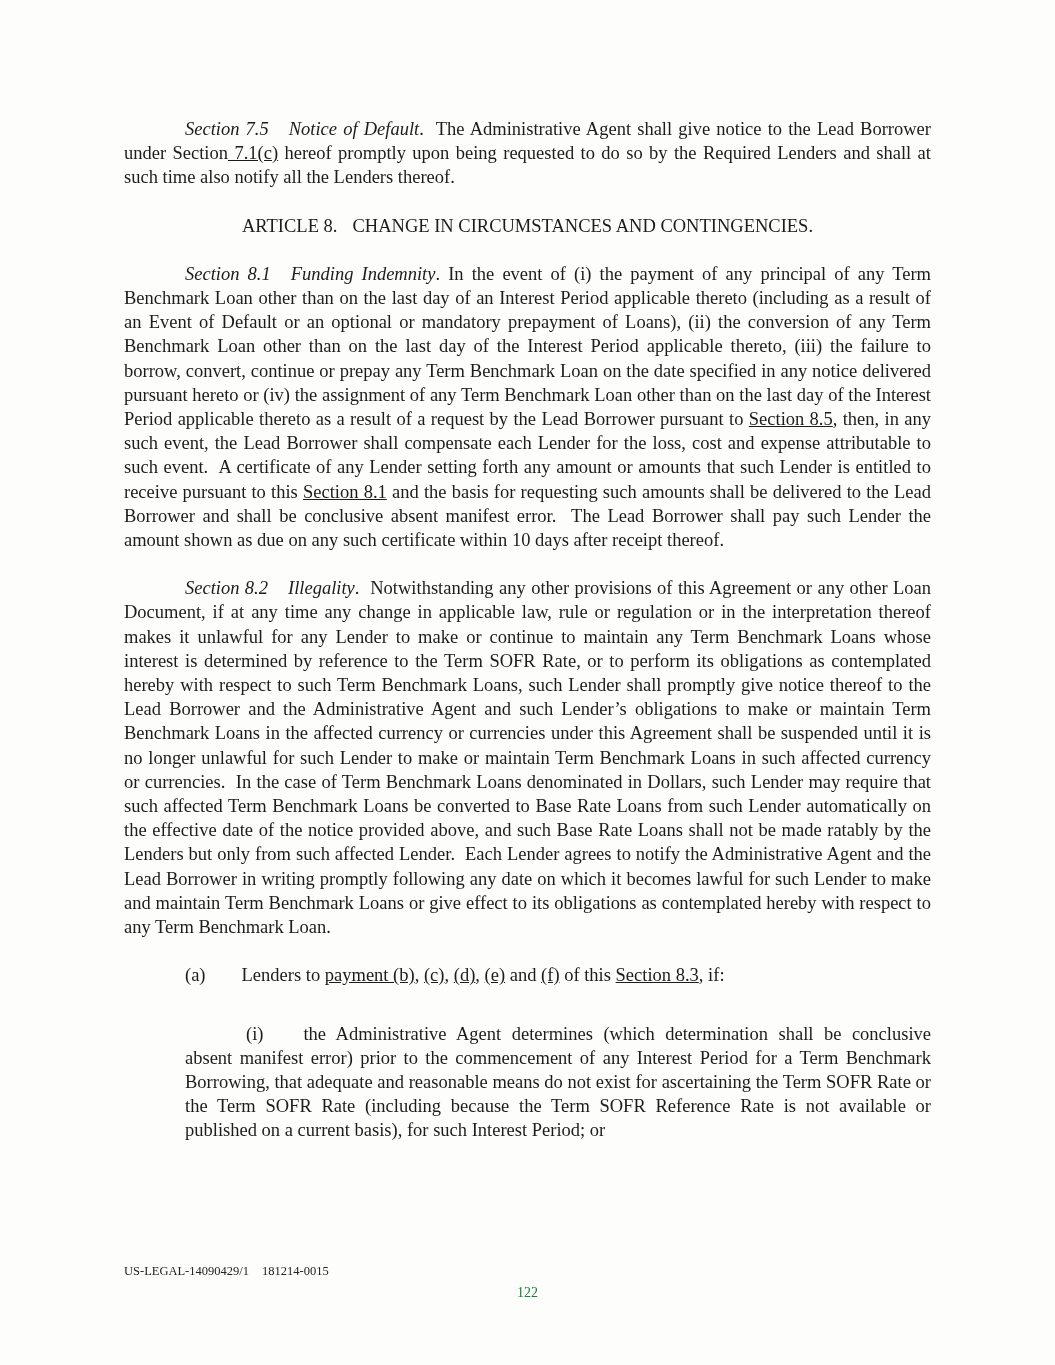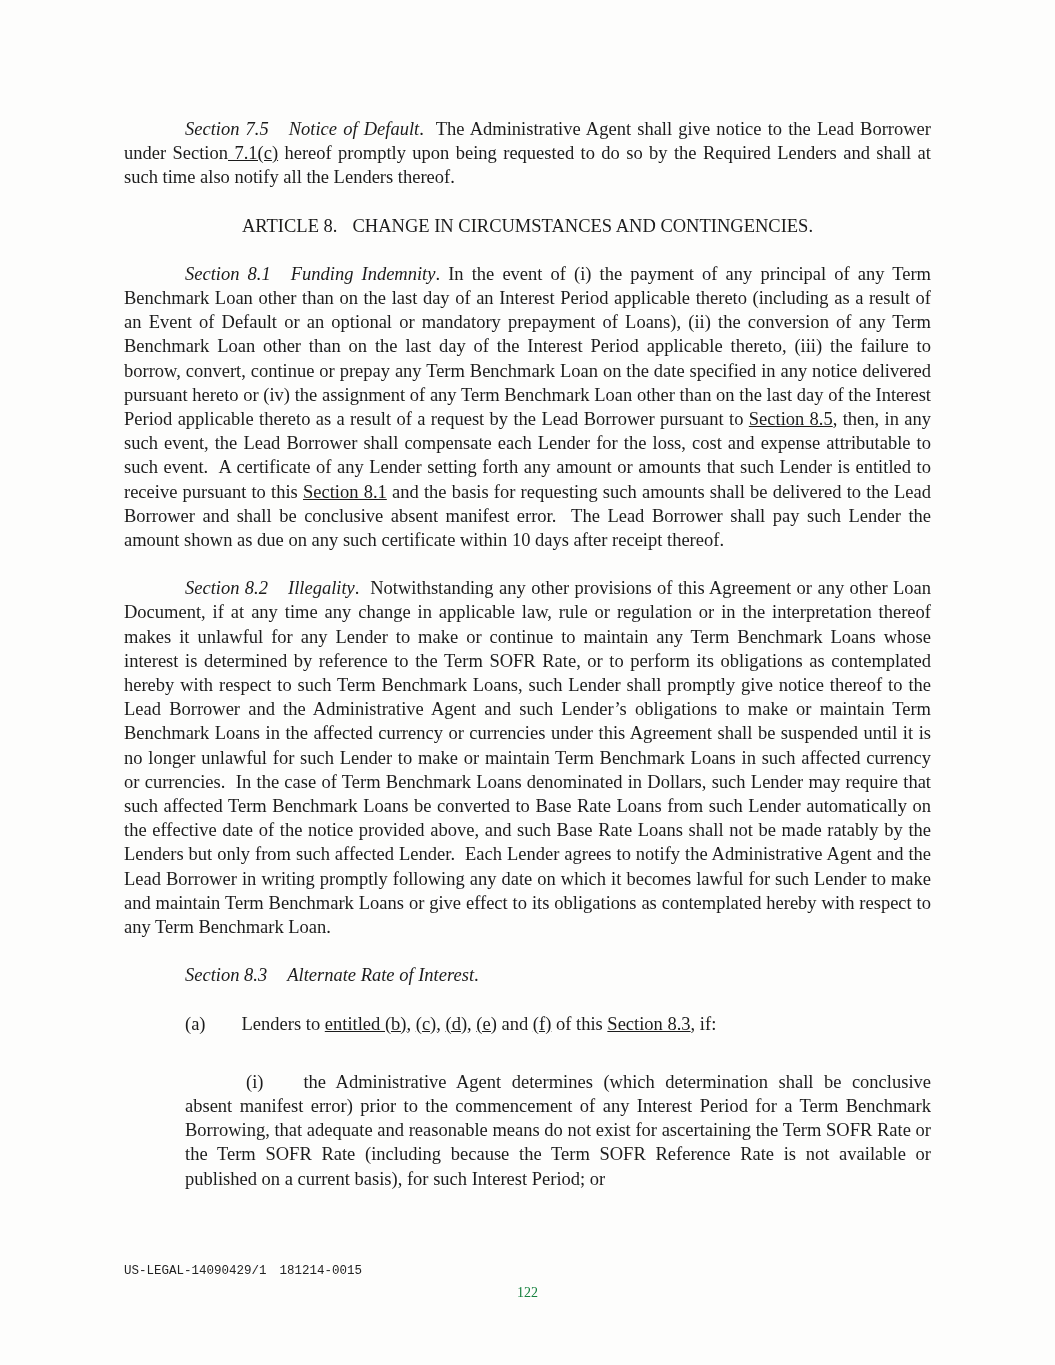--- a/index.html
+++ b/index.html
@@ -50,21 +50,20 @@
   .tab-a { display: inline-block; width: 36px; }
   .tab-i { display: inline-block; width: 40px; }
   .footer-id {
     position: absolute;
     left: 124px;
     top: 1264px;
     font-size: 12.5px;
     line-height: 15px;
     color: #222;
     white-space: pre;
-    font-family: Liberation Mono, monospace;
   }
   .fgap { display: inline-block; width: 13px; }
   .page-number {
     position: absolute;
     left: 0;
     top: 1285px;
     width: 1055px;
     text-align: center;
     font-size: 14px;
     color: #15803d;
@@ -77,23 +76,22 @@
   <div class="content">
 
     <p class="para"><span class="it">Section 7.5</span><span class="tab"></span><span class="it">Notice of Default</span><span>.  The Administrative Agent shall give notice to the Lead Borrower under Section</span><span class="ul"> 7.1(c)</span><span> hereof promptly upon being requested to do so by the Required Lenders and shall at such time also notify all the Lenders thereof.</span></p>
 
     <p class="para heading"><span>ARTICLE 8.</span><span class="tab-h"></span><span>CHANGE IN CIRCUMSTANCES AND CONTINGENCIES.</span></p>
 
     <p class="para"><span class="it">Section 8.1</span><span class="tab"></span><span class="it">Funding Indemnity</span><span>. In the event of (i) the payment of any principal of any Term Benchmark Loan other than on the last day of an Interest Period applicable thereto (including as a result of an Event of Default or an optional or mandatory prepayment of Loans), (ii) the conversion of any Term Benchmark Loan other than on the last day of the Interest Period applicable thereto, (iii) the failure to borrow, convert, continue or prepay any Term Benchmark Loan on the date specified in any notice delivered pursuant hereto or (iv) the assignment of any Term Benchmark Loan other than on the last day of the Interest Period applicable thereto as a result of a request by the Lead Borrower pursuant to </span><span class="ul">Section 8.5</span><span>, then, in any such event, the Lead Borrower shall compensate each Lender for the loss, cost and expense attributable to such event.  A certificate of any Lender setting forth any amount or amounts that such Lender is entitled to receive pursuant to this </span><span class="ul">Section 8.1</span><span> and the basis for requesting such amounts shall be delivered to the Lead Borrower and shall be conclusive absent manifest error.  The Lead Borrower shall pay such Lender the amount shown as due on any such certificate within 10 days after receipt thereof.</span></p>
 
     <p class="para"><span class="it">Section 8.2</span><span class="tab"></span><span class="it">Illegality</span><span>.  Notwithstanding any other provisions of this Agreement or any other Loan Document, if at any time any change in applicable law, rule or regulation or in the interpretation thereof makes it unlawful for any Lender to make or continue to maintain any Term Benchmark Loans whose interest is determined by reference to the Term SOFR Rate, or to perform its obligations as contemplated hereby with respect to such Term Benchmark Loans, such Lender shall promptly give notice thereof to the Lead Borrower and the Administrative Agent and such Lender’s obligations to make or maintain Term Benchmark Loans in the affected currency or currencies under this Agreement shall be suspended until it is no longer unlawful for such Lender to make or maintain Term Benchmark Loans in such affected currency or currencies.  In the case of Term Benchmark Loans denominated in Dollars, such Lender may require that such affected Term Benchmark Loans be converted to Base Rate Loans from such Lender automatically on the effective date of the notice provided above, and such Base Rate Loans shall not be made ratably by the Lenders but only from such affected Lender.  Each Lender agrees to notify the Administrative Agent and the Lead Borrower in writing promptly following any date on which it becomes lawful for such Lender to make and maintain Term Benchmark Loans or give effect to its obligations as contemplated hereby with respect to any Term Benchmark Loan.</span></p>
 
-    <p class="para no-justify"><span class="it">Section 8.3</span><span class="tab"></span><span class="it">Alternate Rate of Interest</span><span>.</span></p>
 
-    <p class="para no-justify"><span>(a)</span><span class="tab-a"></span><span>Lenders to </span><span class="ul">entitled (b)</span><span>, </span><span class="ul">(c)</span><span>, </span><span class="ul">(d)</span><span>, </span><span class="ul">(e)</span><span> and </span><span class="ul">(f)</span><span> of this </span><span class="ul">Section 8.3</span><span>, if:</span></p>
+    <p class="para no-justify"><span>(a)</span><span class="tab-a"></span><span>Lenders to </span><span class="ul">payment (b)</span><span>, </span><span class="ul">(c)</span><span>, </span><span class="ul">(d)</span><span>, </span><span class="ul">(e)</span><span> and </span><span class="ul">(f)</span><span> of this </span><span class="ul">Section 8.3</span><span>, if:</span></p>
 
     <p class="para sub-i"><span>(i)</span><span class="tab-i"></span><span>the Administrative Agent determines (which determination shall be conclusive absent manifest error) prior to the commencement of any Interest Period for a Term Benchmark Borrowing, that adequate and reasonable means do not exist for ascertaining the Term SOFR Rate or the Term SOFR Rate (including because the Term SOFR Reference Rate is not available or published on a current basis), for such Interest Period; or</span></p>
 
   </div>
 
   <div class="footer-id"><span>US-LEGAL-14090429/1</span><span class="fgap"></span><span>181214-0015</span></div>
 
   <div class="page-number">122</div>
 </div>
 

